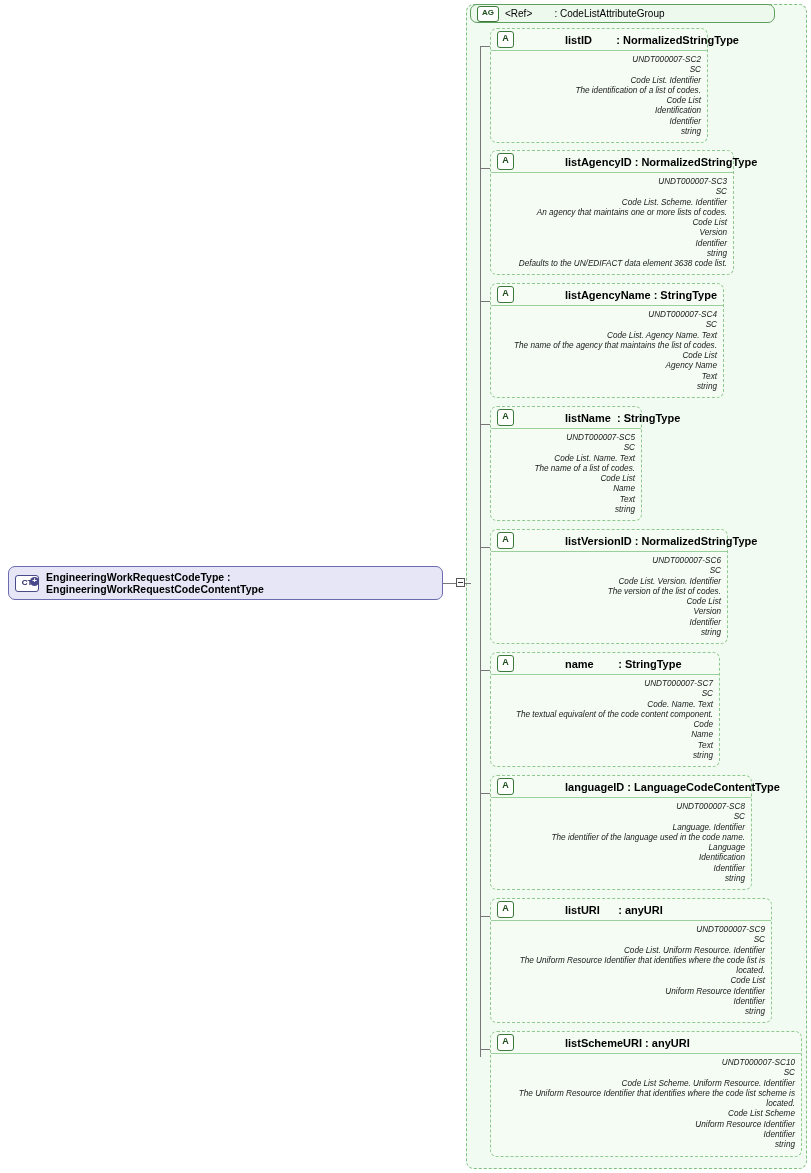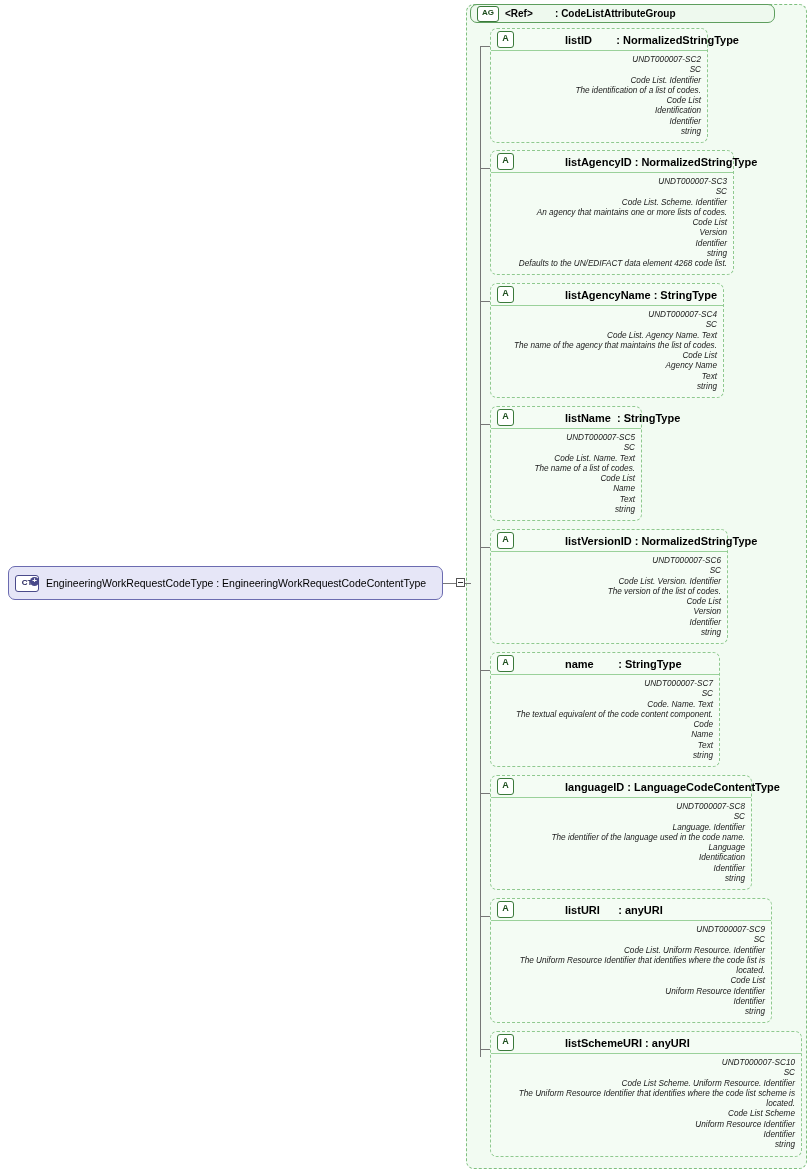--- a/index.html
+++ b/index.html
@@ -114,21 +114,21 @@
     border-radius: 50%;
     background: #4a4a8a;
     color: #ffffff;
     font-size: 8px;
     line-height: 8px;
     text-align: center;
   }
   .ct-label {
     margin-left: 7px;
     font-size: 10.5px;
-    font-weight: normal;
+    font-weight: bold;
     color: #000000;
     line-height: 12px;
   }
 
   
   .ref-box {
     position: absolute;
     box-sizing: border-box;
     border: 1px solid #5e9e5e;
     border-radius: 7px;
@@ -147,21 +147,21 @@
     color: #1d4d1d;
     font-size: 8px;
     line-height: 12px;
     text-align: center;
     font-weight: bold;
     flex: 0 0 auto;
   }
   .ref-label {
     margin-left: 6px;
     font-size: 10px;
-    font-weight: bold;
+    font-weight: normal;
     color: #000000;
     white-space: pre;
   }
 
   
   .conn {
     position: absolute;
     background: #777777;
   }
   .conn-h { height: 1px; }
@@ -236,21 +236,21 @@
     </div>
     <div class="attr-body">
       <div>UNDT000007-SC3</div>
       <div>SC</div>
       <div>Code List. Scheme. Identifier</div>
       <div>An agency that maintains one or more lists of codes.</div>
       <div>Code List</div>
       <div>Version</div>
       <div>Identifier</div>
       <div>string</div>
-      <div>Defaults to the UN/EDIFACT data element 4268 code list.</div>
+      <div>Defaults to the UN/EDIFACT data element 3638 code list.</div>
     </div>
   </div>
   <div class="conn conn-h" style="left:480px; top:168px; width:10px;"></div>
 
   <div class="attr-box" style="left:490px; top:283px; width:234px; height:115px;">
     <div class="attr-head">
       <span class="attr-badge">A</span>
       <span class="attr-title">listAgencyName : StringType</span>
     </div>
     <div class="attr-body">

